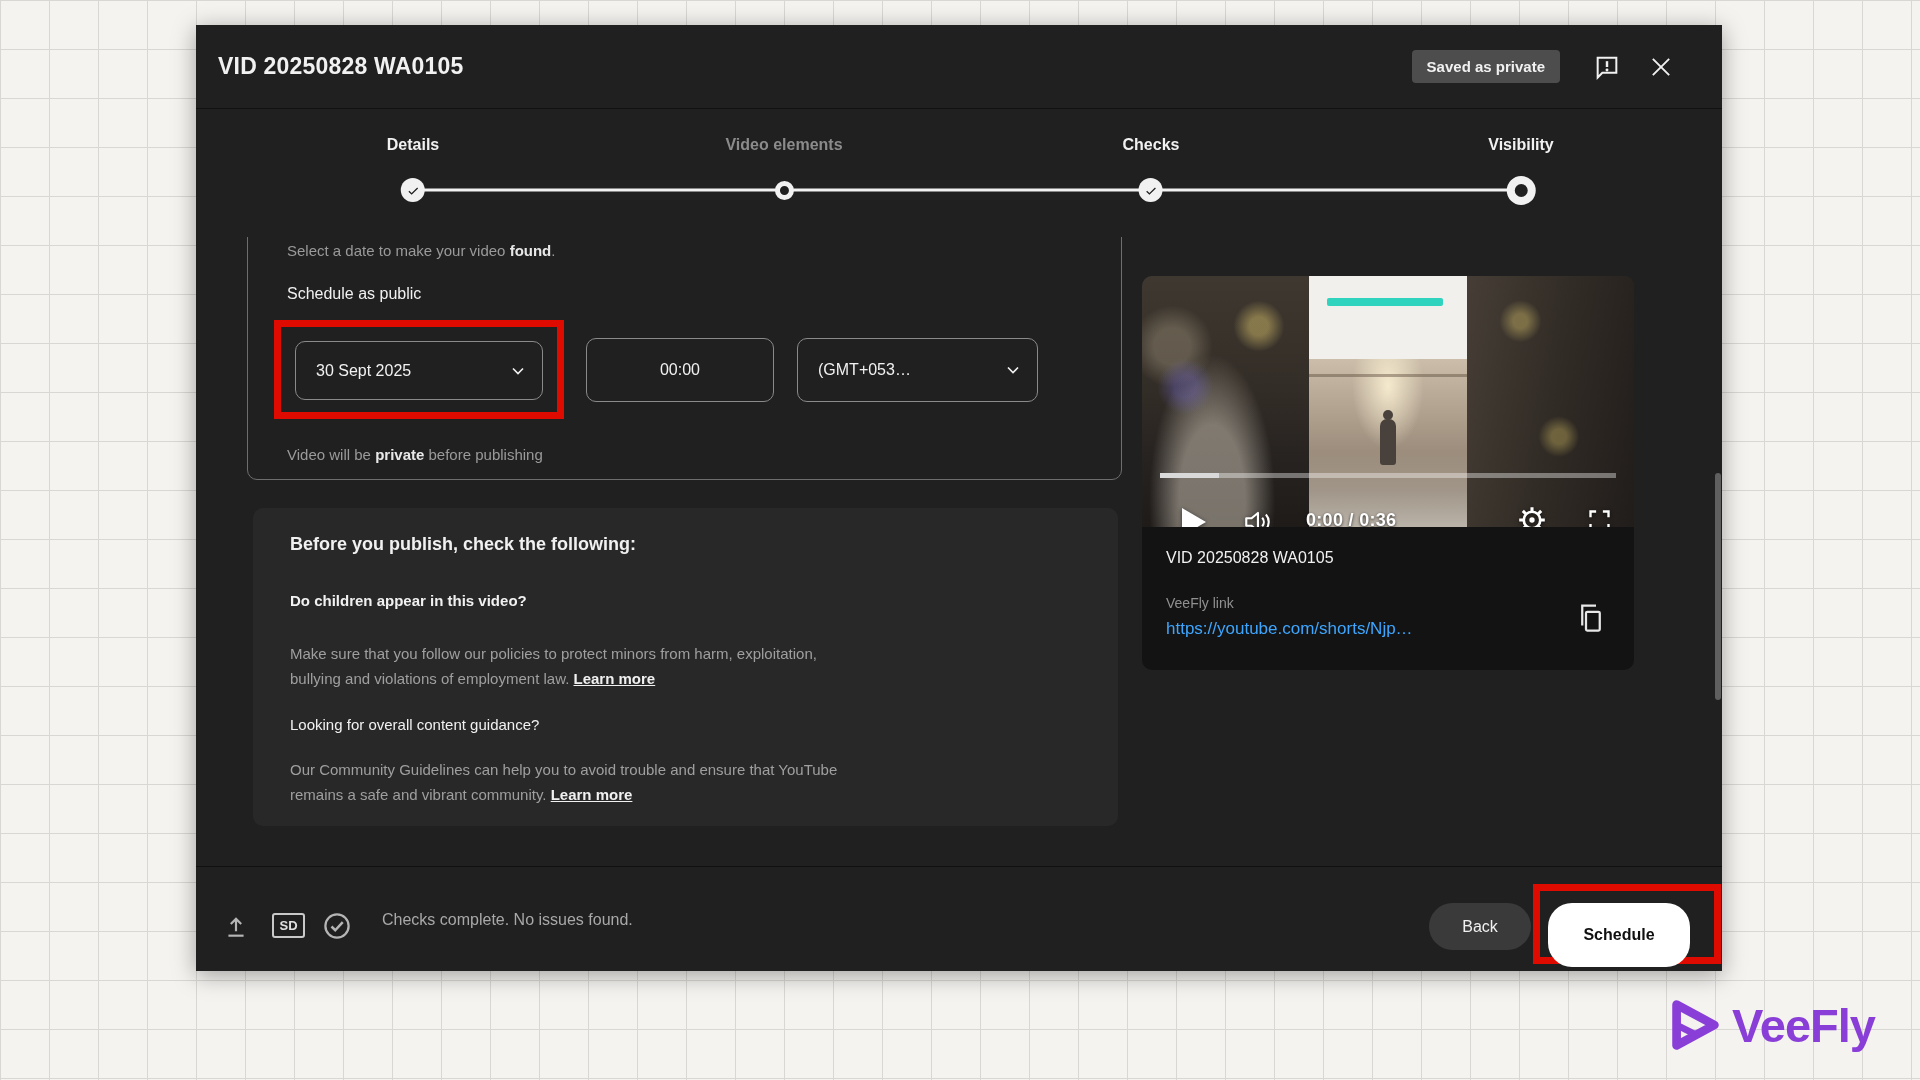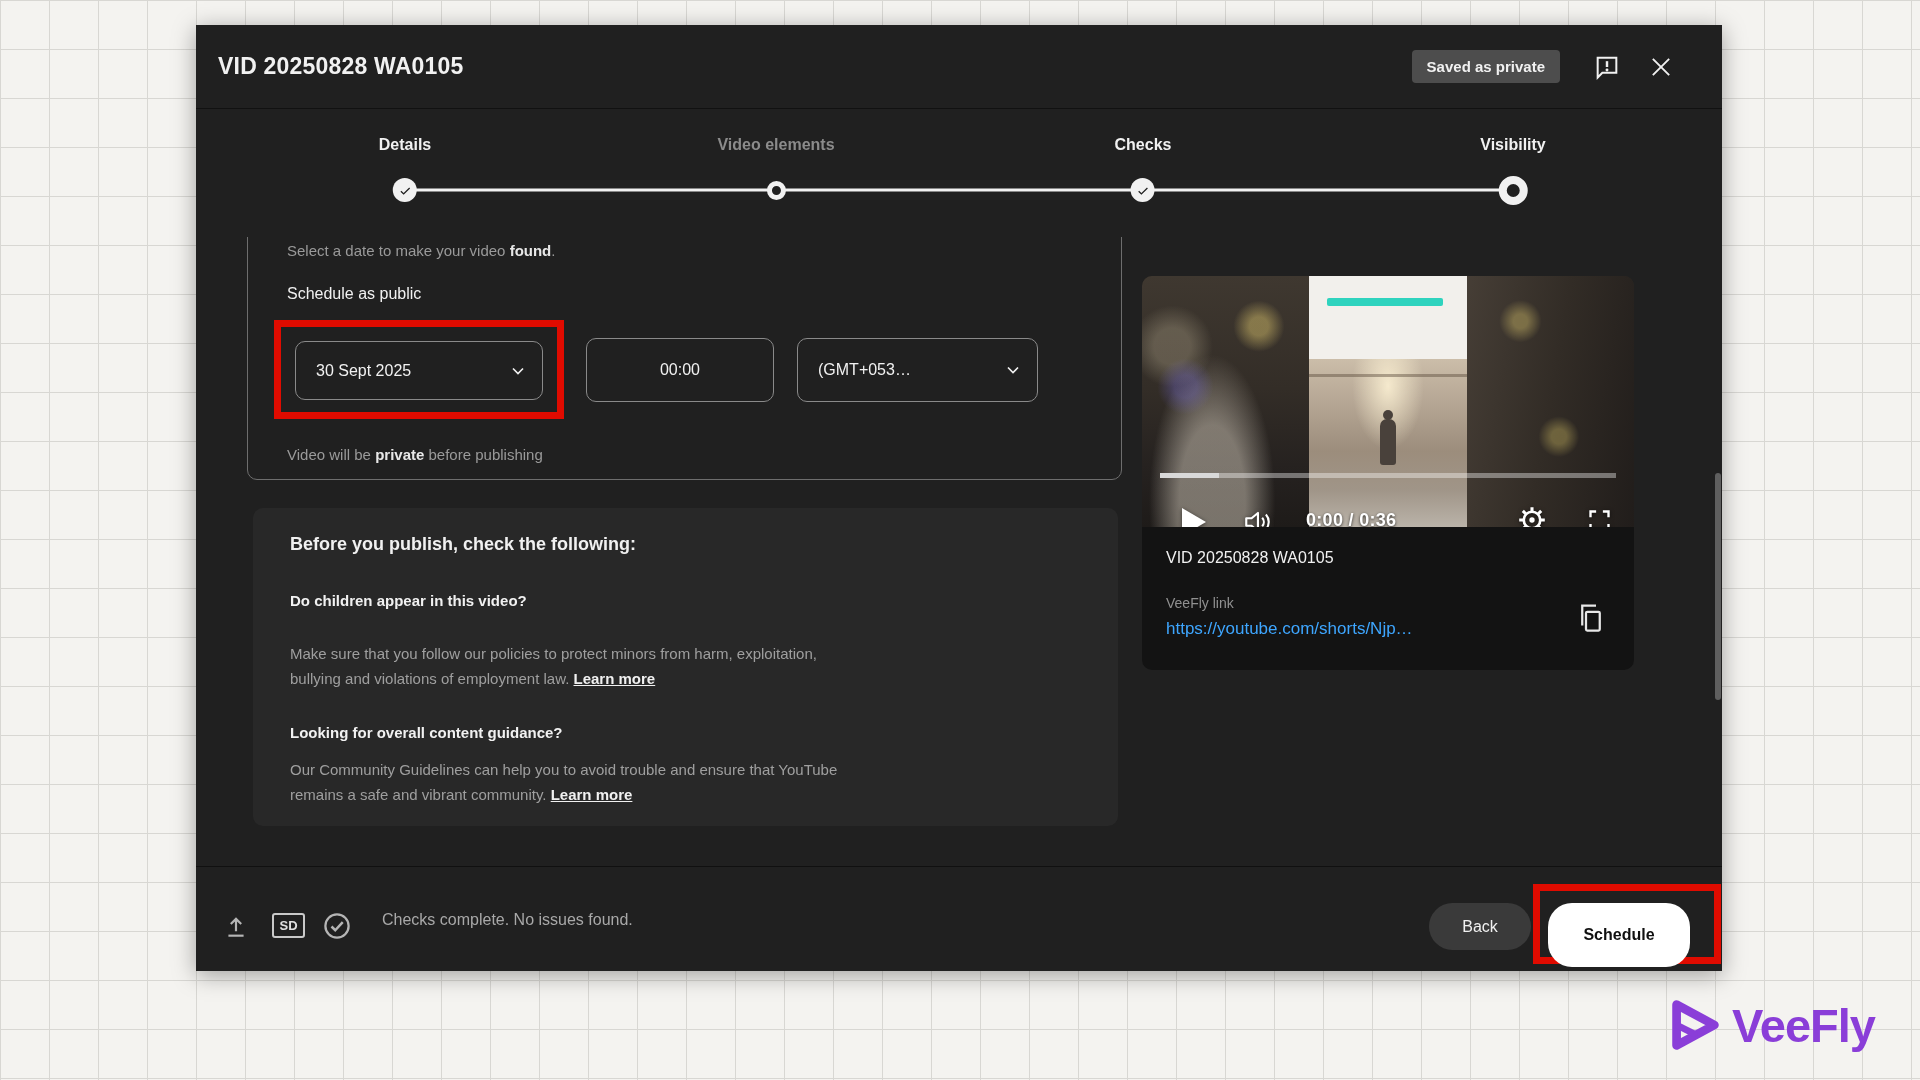--- a/index.html
+++ b/index.html
@@ -15,21 +15,21 @@
     background:#202020;box-shadow:0 4px 22px rgba(0,0,0,.35);}
   .header{position:absolute;left:0;top:0;width:100%;height:83px;display:flex;align-items:center;
     border-bottom:1px solid #111;}
   .title{margin:0 auto 0 22px;font-size:23px;font-weight:700;color:#f1f1f1;letter-spacing:.2px;}
   .badge{background:#4d4d4d;color:#f1f1f1;font-size:15px;font-weight:700;
     padding:8px 15px;border-radius:4px;margin-right:32px;}
   .hicon{width:30px;height:30px;display:flex;align-items:center;justify-content:center;cursor:pointer;}
   .hicon + .hicon{margin-left:24px;}
   .hicon:last-child{margin-right:46px;}
   
-  .stepper{position:absolute;left:8px;top:83px;width:100%;height:129px;}
+  .stepper{position:absolute;left:16px;top:83px;width:100%;height:129px;}
   .step-line{position:absolute;left:201px;top:82px;width:1108px;height:3px;background:#f1f1f1;transform:translateY(-50%);}
   .step{position:absolute;transform:translateX(-50%);text-align:center;cursor:pointer;}
   .step .slabel{font-size:16px;font-weight:700;color:#f1f1f1;white-space:nowrap;display:block;margin-bottom:0;}
   .step.dim .slabel{color:#8b8b8b;}
   .step .circle{position:absolute;left:50%;transform:translateX(-50%);}
   .c-done{width:24px;height:24px;border-radius:50%;background:#f1f1f1;display:flex;align-items:center;justify-content:center;}
   .c-todo{width:9px;height:9px;border-radius:50%;background:#202020;border:5px solid #f1f1f1;}
   .c-curr{width:13px;height:13px;border-radius:50%;background:#202020;border:8px solid #f1f1f1;}
   
   .content{position:absolute;left:0;top:212px;width:1526px;height:629px;overflow:hidden;}
@@ -46,21 +46,21 @@
   .field .chev{margin-left:auto;margin-right:14px;display:flex;}
   .f-date{left:47px;top:120px;width:246px;height:57px;font-weight:500;}
   .f-time{left:338px;top:117px;width:186px;height:62px;justify-content:center;}
   .f-tz{left:549px;top:117px;width:239px;height:62px;}
   .sched-note{position:absolute;left:39px;top:210px;font-size:15px;color:#9a9a9a;}
   .sched-note b{color:#e8e8e8;font-weight:700;}
   .checks-card{position:absolute;left:57px;top:271px;width:865px;height:318px;background:#282828;border-radius:10px;}
   .cc-heading{position:absolute;left:37px;top:26px;font-size:18px;font-weight:700;color:#f1f1f1;}
   .cc-q1{position:absolute;left:37px;top:84px;font-size:15px;font-weight:700;color:#f1f1f1;}
   .cc-p1{position:absolute;left:37px;top:118px;width:556px;font-size:15px;line-height:25px;color:#9f9f9f;}
-  .cc-q2{position:absolute;left:37px;top:216px;font-size:15px;font-weight:700;color:#f1f1f1;}
+  .cc-q2{position:absolute;left:37px;top:208px;font-size:15px;font-weight:400;color:#f1f1f1;}
   .cc-p2{position:absolute;left:37px;top:234px;width:586px;font-size:15px;line-height:25px;color:#9f9f9f;}
   .learn{color:#f1f1f1;font-weight:700;cursor:pointer;text-decoration:underline;}
   
   .preview{position:absolute;left:946px;top:39px;width:492px;}
   .player{position:relative;width:492px;height:251px;border-radius:10px 10px 0 0;overflow:hidden;background:#2c2722;cursor:pointer;}
   .blur-left,.blur-right,.strip{position:absolute;top:0;bottom:0;}
   .blur-left{left:0;width:34%;background:
     radial-gradient(circle at 70% 20%, rgba(227,203,112,.45) 0 4%, transparent 11%),
     radial-gradient(circle at 26% 44%, rgba(120,110,220,.32) 0 6%, transparent 15%),
     radial-gradient(circle at 18% 28%, rgba(255,240,200,.22) 0 8%, transparent 18%),

